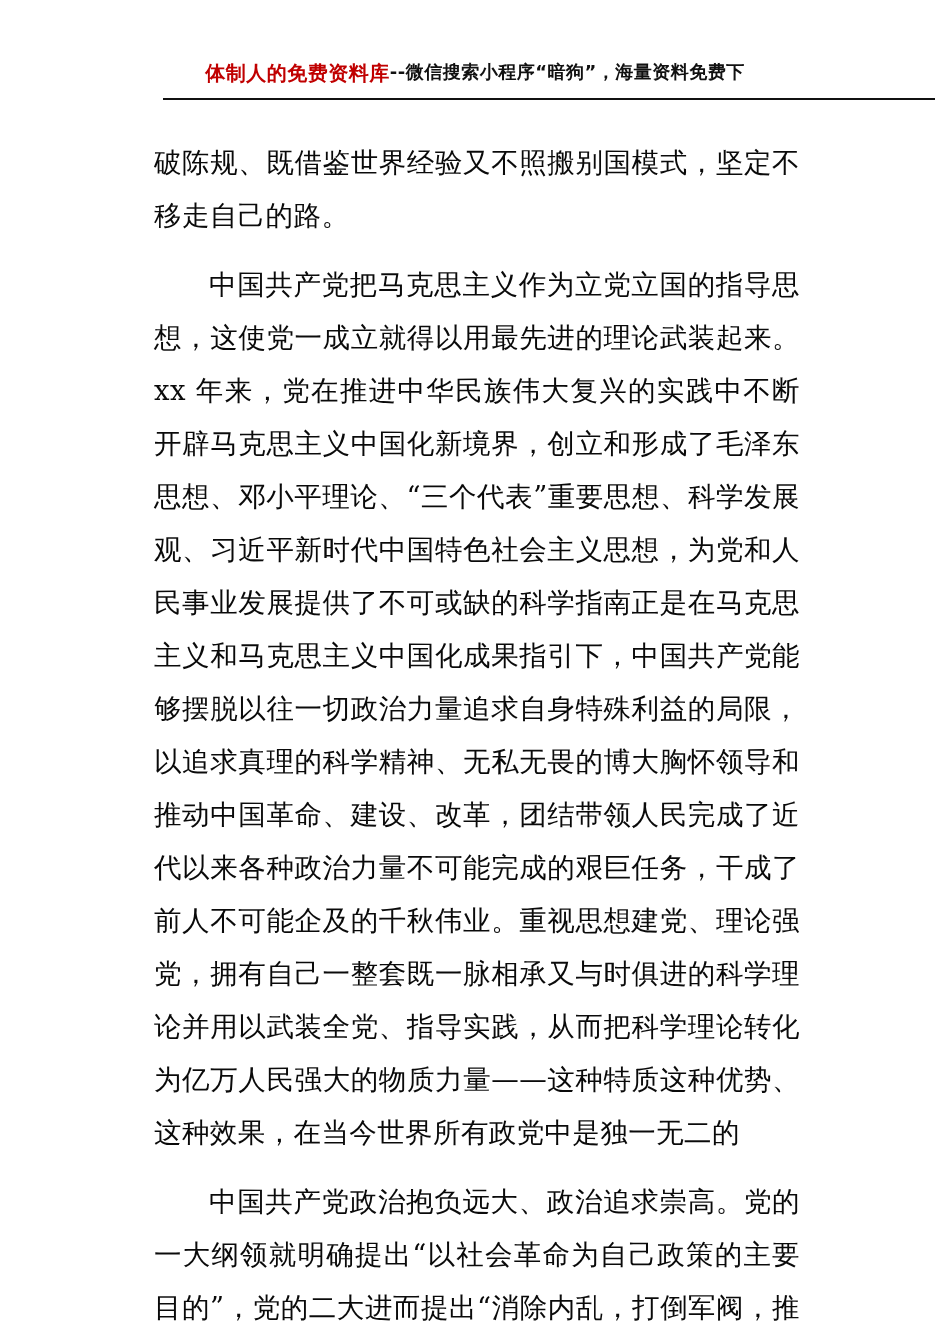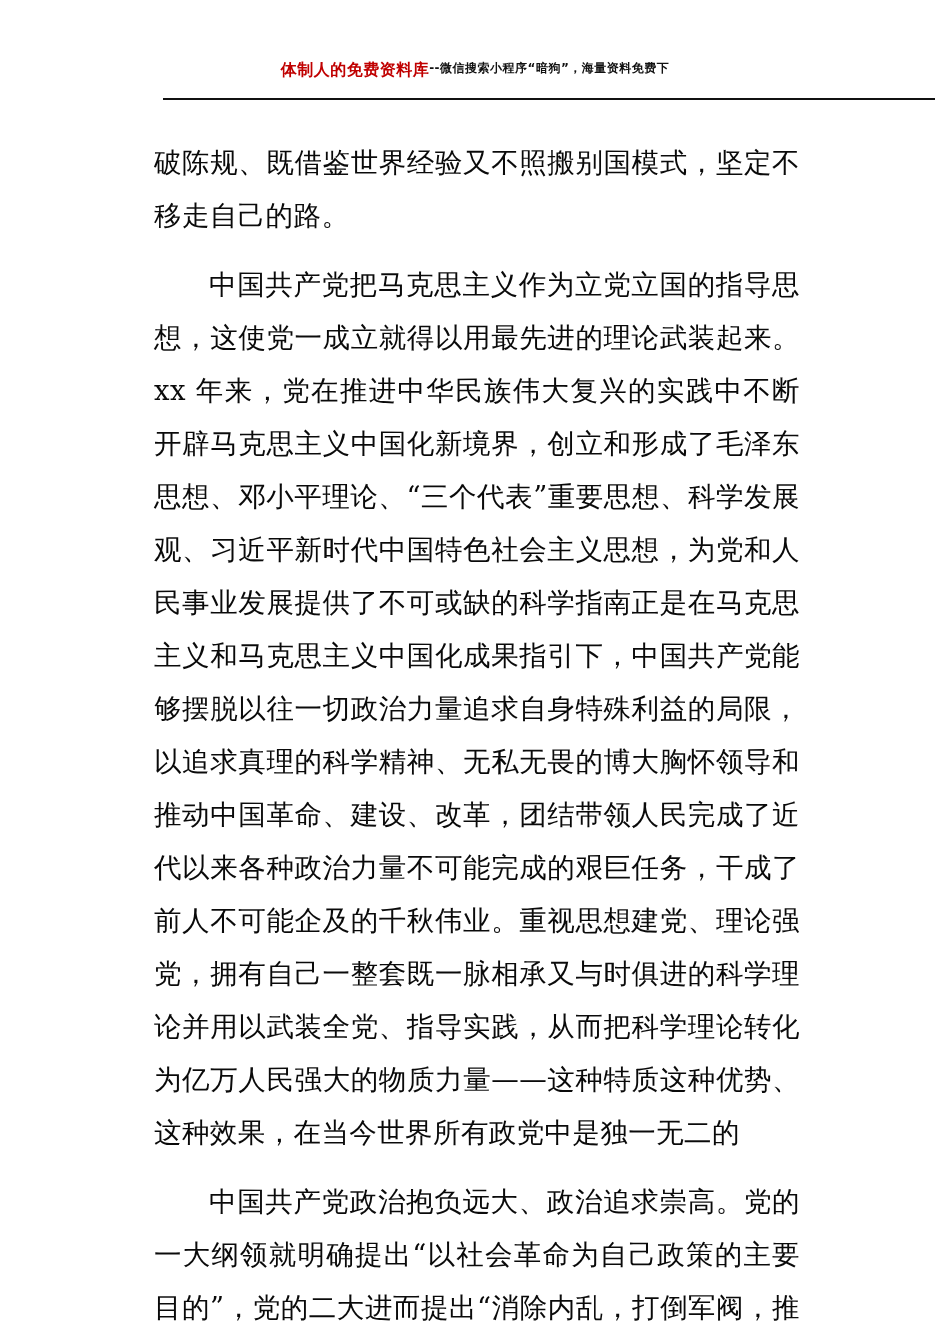--- a/index.html
+++ b/index.html
@@ -26,28 +26,28 @@
     width: 950px;
     height: 46px;
     display: flex;
     align-items: flex-start;
     justify-content: center;
     white-space: nowrap;
     pointer-events: none;
   }
   .watermark-text {
     font-family: "DejaVu Sans", "Liberation Sans", sans-serif;
-    font-size: 16px;
+    font-size: 20px;
     font-weight: bold;
     color: #c00000;
     letter-spacing: 0.5px;
   }
   .watermark-sub {
     font-family: "DejaVu Sans", "Liberation Sans", sans-serif;
-    font-size: 12px;
+    font-size: 18px;
     font-weight: bold;
     color: #111111;
     letter-spacing: 0.5px;
   }
   .underline {
     position: absolute;
     left: 163px;
     top: 98px;
     width: 772px;
     height: 2px;

